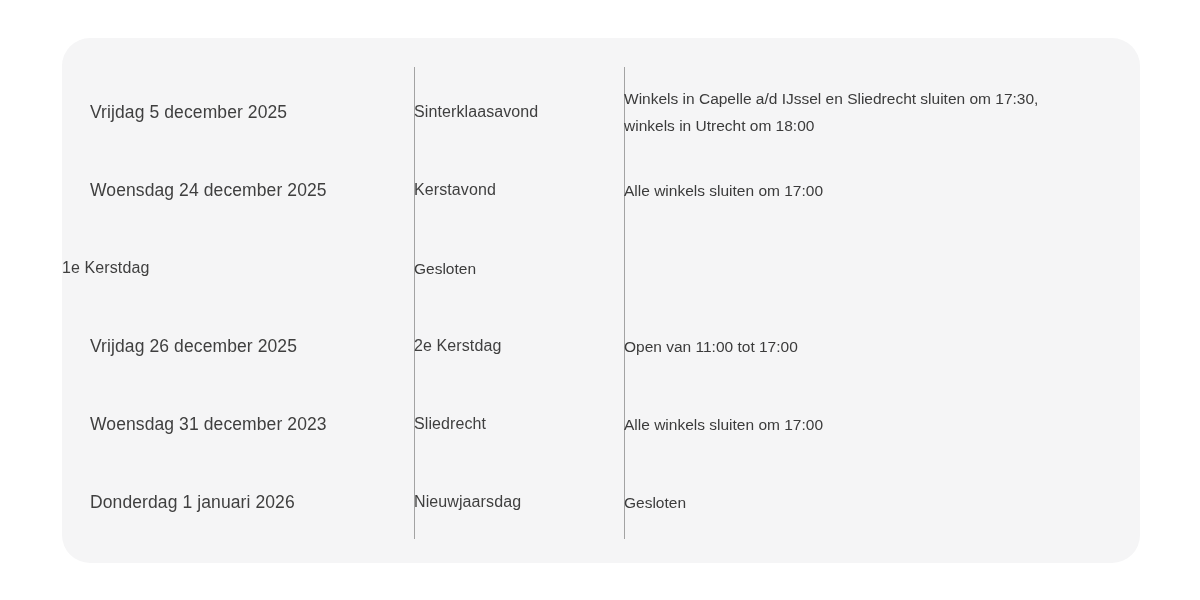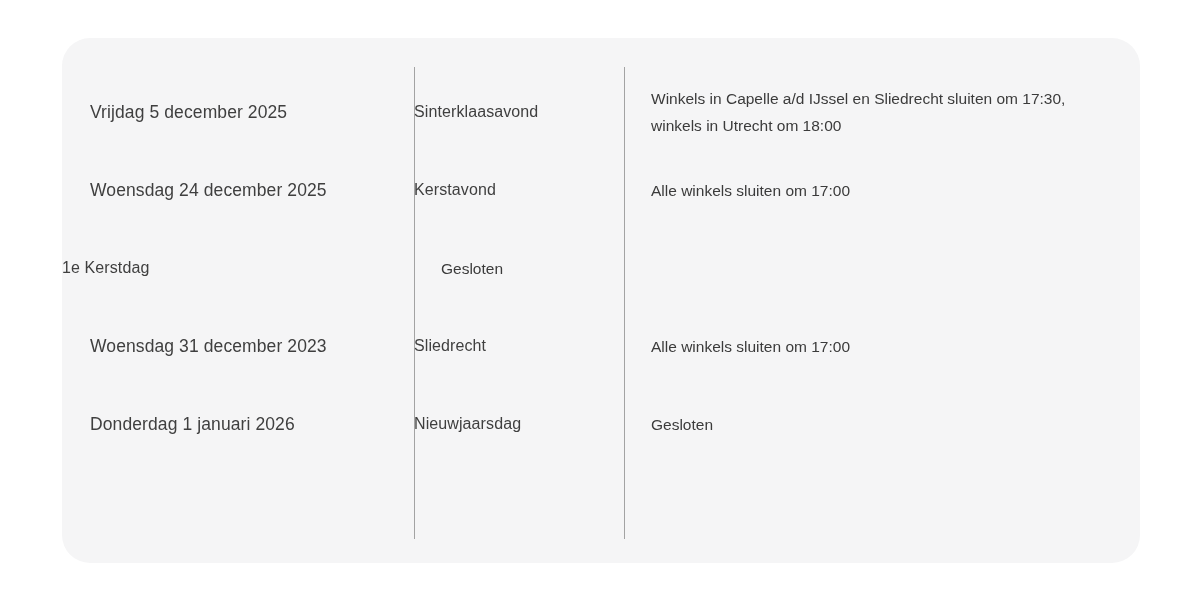--- a/index.html
+++ b/index.html
@@ -54,21 +54,20 @@
     letter-spacing: 0.1px;
     white-space: nowrap;
   }
   .cell-holiday {
     text-align: left;
     font-size: 16px;
     color: #3f3f3f;
     letter-spacing: 0.1px;
   }
   .cell-hours {
-    padding-left: 27px;
     padding-right: 62px;
     font-size: 15.5px;
     line-height: 27px;
     color: #3b3b3b;
   }
 </style>
 </head>
 <body>
 
 <div class="stage">
@@ -87,20 +86,25 @@
         <div class="cell-date">Woensdag 24 december 2025</div>
         <div class="cell-holiday">Kerstavond</div>
         <div class="cell-hours">Alle winkels sluiten om 17:00</div>
       </div>
 
       <div class="row">
         <div class="cell-holiday">1e Kerstdag</div>
         <div class="cell-hours">Gesloten</div>
       </div>
 
+      <div class="row">
+        <div class="cell-date">Vrijdag 26 december 2025</div>
+        <div class="cell-holiday">2e Kerstdag</div>
+        <div class="cell-hours">Open van 11:00 tot 17:00</div>
+      </div>
 
       <div class="row">
         <div class="cell-date">Woensdag 31 december 2023</div>
         <div class="cell-holiday">Sliedrecht</div>
         <div class="cell-hours">Alle winkels sluiten om 17:00</div>
       </div>
 
       <div class="row">
         <div class="cell-date">Donderdag 1 januari 2026</div>
         <div class="cell-holiday">Nieuwjaarsdag</div>

